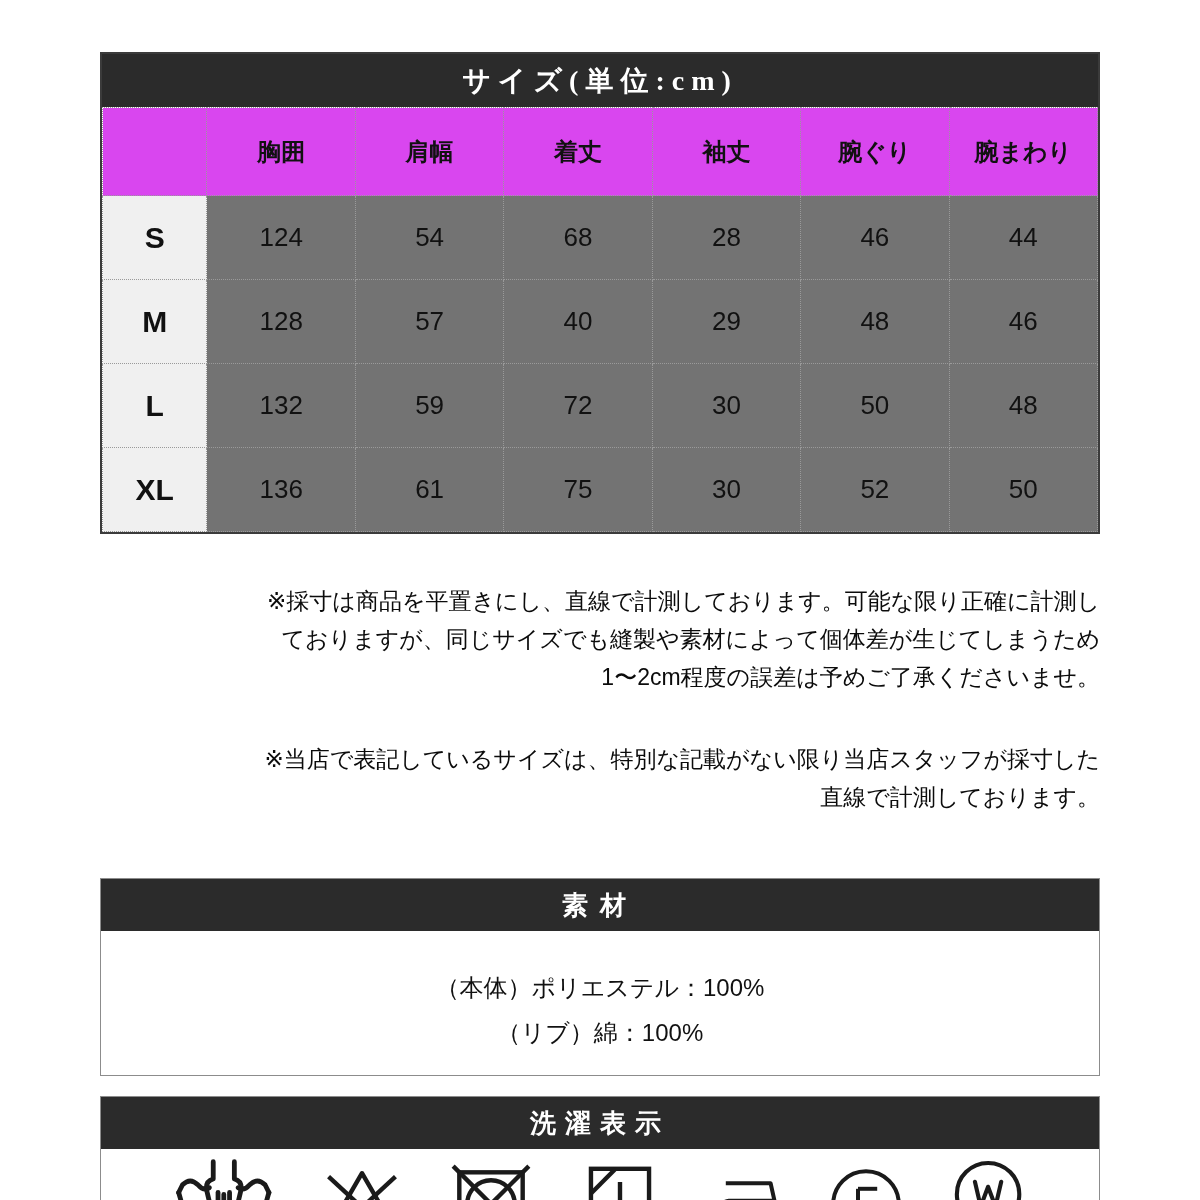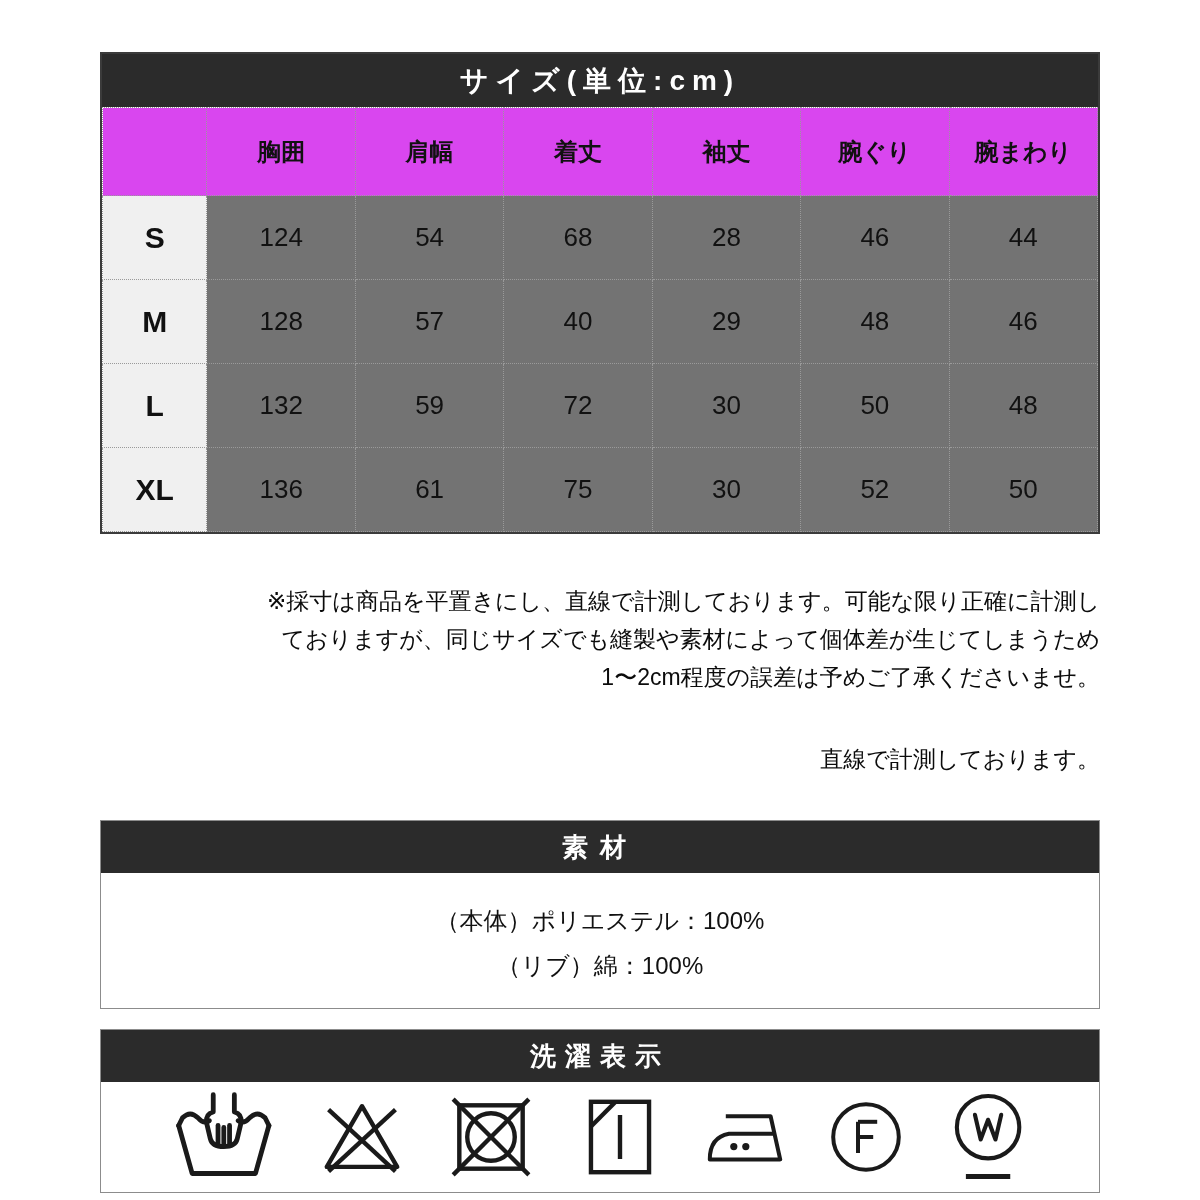--- a/index.html
+++ b/index.html
@@ -9,21 +9,21 @@
     font-family: "Liberation Sans", "DejaVu Sans", sans-serif;
     color: #111111;
   }
   .page { width: 1000px; margin: 0 auto; padding-top: 52px; }
 
   
   .bar {
     background: #2b2b2b; color: #ffffff;
     text-align: center; font-weight: bold;
   }
-  .bar-inner { display: inline-block; }
+  .bar-inner { display: inline-block; font-family: Liberation Serif, serif; }
 
   
   .size-section { border: 2px solid #3b3b3b; margin-bottom: 22px; }
   .size-section .bar { height: 53px; line-height: 53px; font-size: 28px; letter-spacing: 7px; }
   table.size-table { width: 100%; border-collapse: collapse; table-layout: fixed; }
   table.size-table th, table.size-table td {
     border: 1px dotted #9a9a9a; text-align: center; vertical-align: middle;
   }
   table.size-table col.c-size { width: 10.5%; }
   tr.head-row th { height: 88px; font-size: 24px; font-weight: bold; background: #d946ef; }
@@ -34,23 +34,23 @@
   
   .notes { padding: 2px 0 0 0; text-align: right; }
   .note { font-size: 23px; line-height: 38px; color: #0b0b0b; margin-top: 24px; }
   .note + .note { margin-top: 44px; }
   .note .line { padding-left: 55px; }
   .note .line.first { padding-left: 25px; }
 
   
   .boxed { border: 1px solid #8c8c8c; background: #ffffff; }
   .boxed .bar { height: 52px; line-height: 52px; font-size: 26px; }
-  .material-section { margin-top: 42px; }
+  .material-section { margin-top: 62px; }
   .material-section .bar { letter-spacing: 12px; }
-  .material-body { padding: 25px 0 20px 0; }
+  .material-body { padding: 34px 0 20px 0; }
   .material-line { text-align: center; font-size: 24px; line-height: 45px; }
 
   .care-section { margin-top: 20px; }
   .care-section .bar { letter-spacing: 9px; }
   .care-body {
     height: 110px; display: flex; flex-direction: row;
     justify-content: center; align-items: center; gap: 41px;
   }
   .care-svg { display: block; }
 </style>
@@ -123,20 +123,21 @@
     </table>
   </section>
 
   <div class="notes">
     <div class="note">
       <div class="line first">※採寸は商品を平置きにし、直線で計測しております。可能な限り正確に計測し</div>
       <div class="line">ておりますが、同じサイズでも縫製や素材によって個体差が生じてしまうため</div>
       <div class="line">1〜2cm程度の誤差は予めご了承くださいませ。</div>
     </div>
     <div class="note">
+      <div class="line first">※当店で表記しているサイズは、特別な記載がない限り当店スタッフが採寸した</div>
       <div class="line">直線で計測しております。</div>
     </div>
   </div>
 
   <section class="boxed material-section">
     <div class="bar">
       <span class="bar-inner">素材</span>
     </div>
     <div class="material-body">
       <div class="material-line">（本体）ポリエステル：100%</div>

